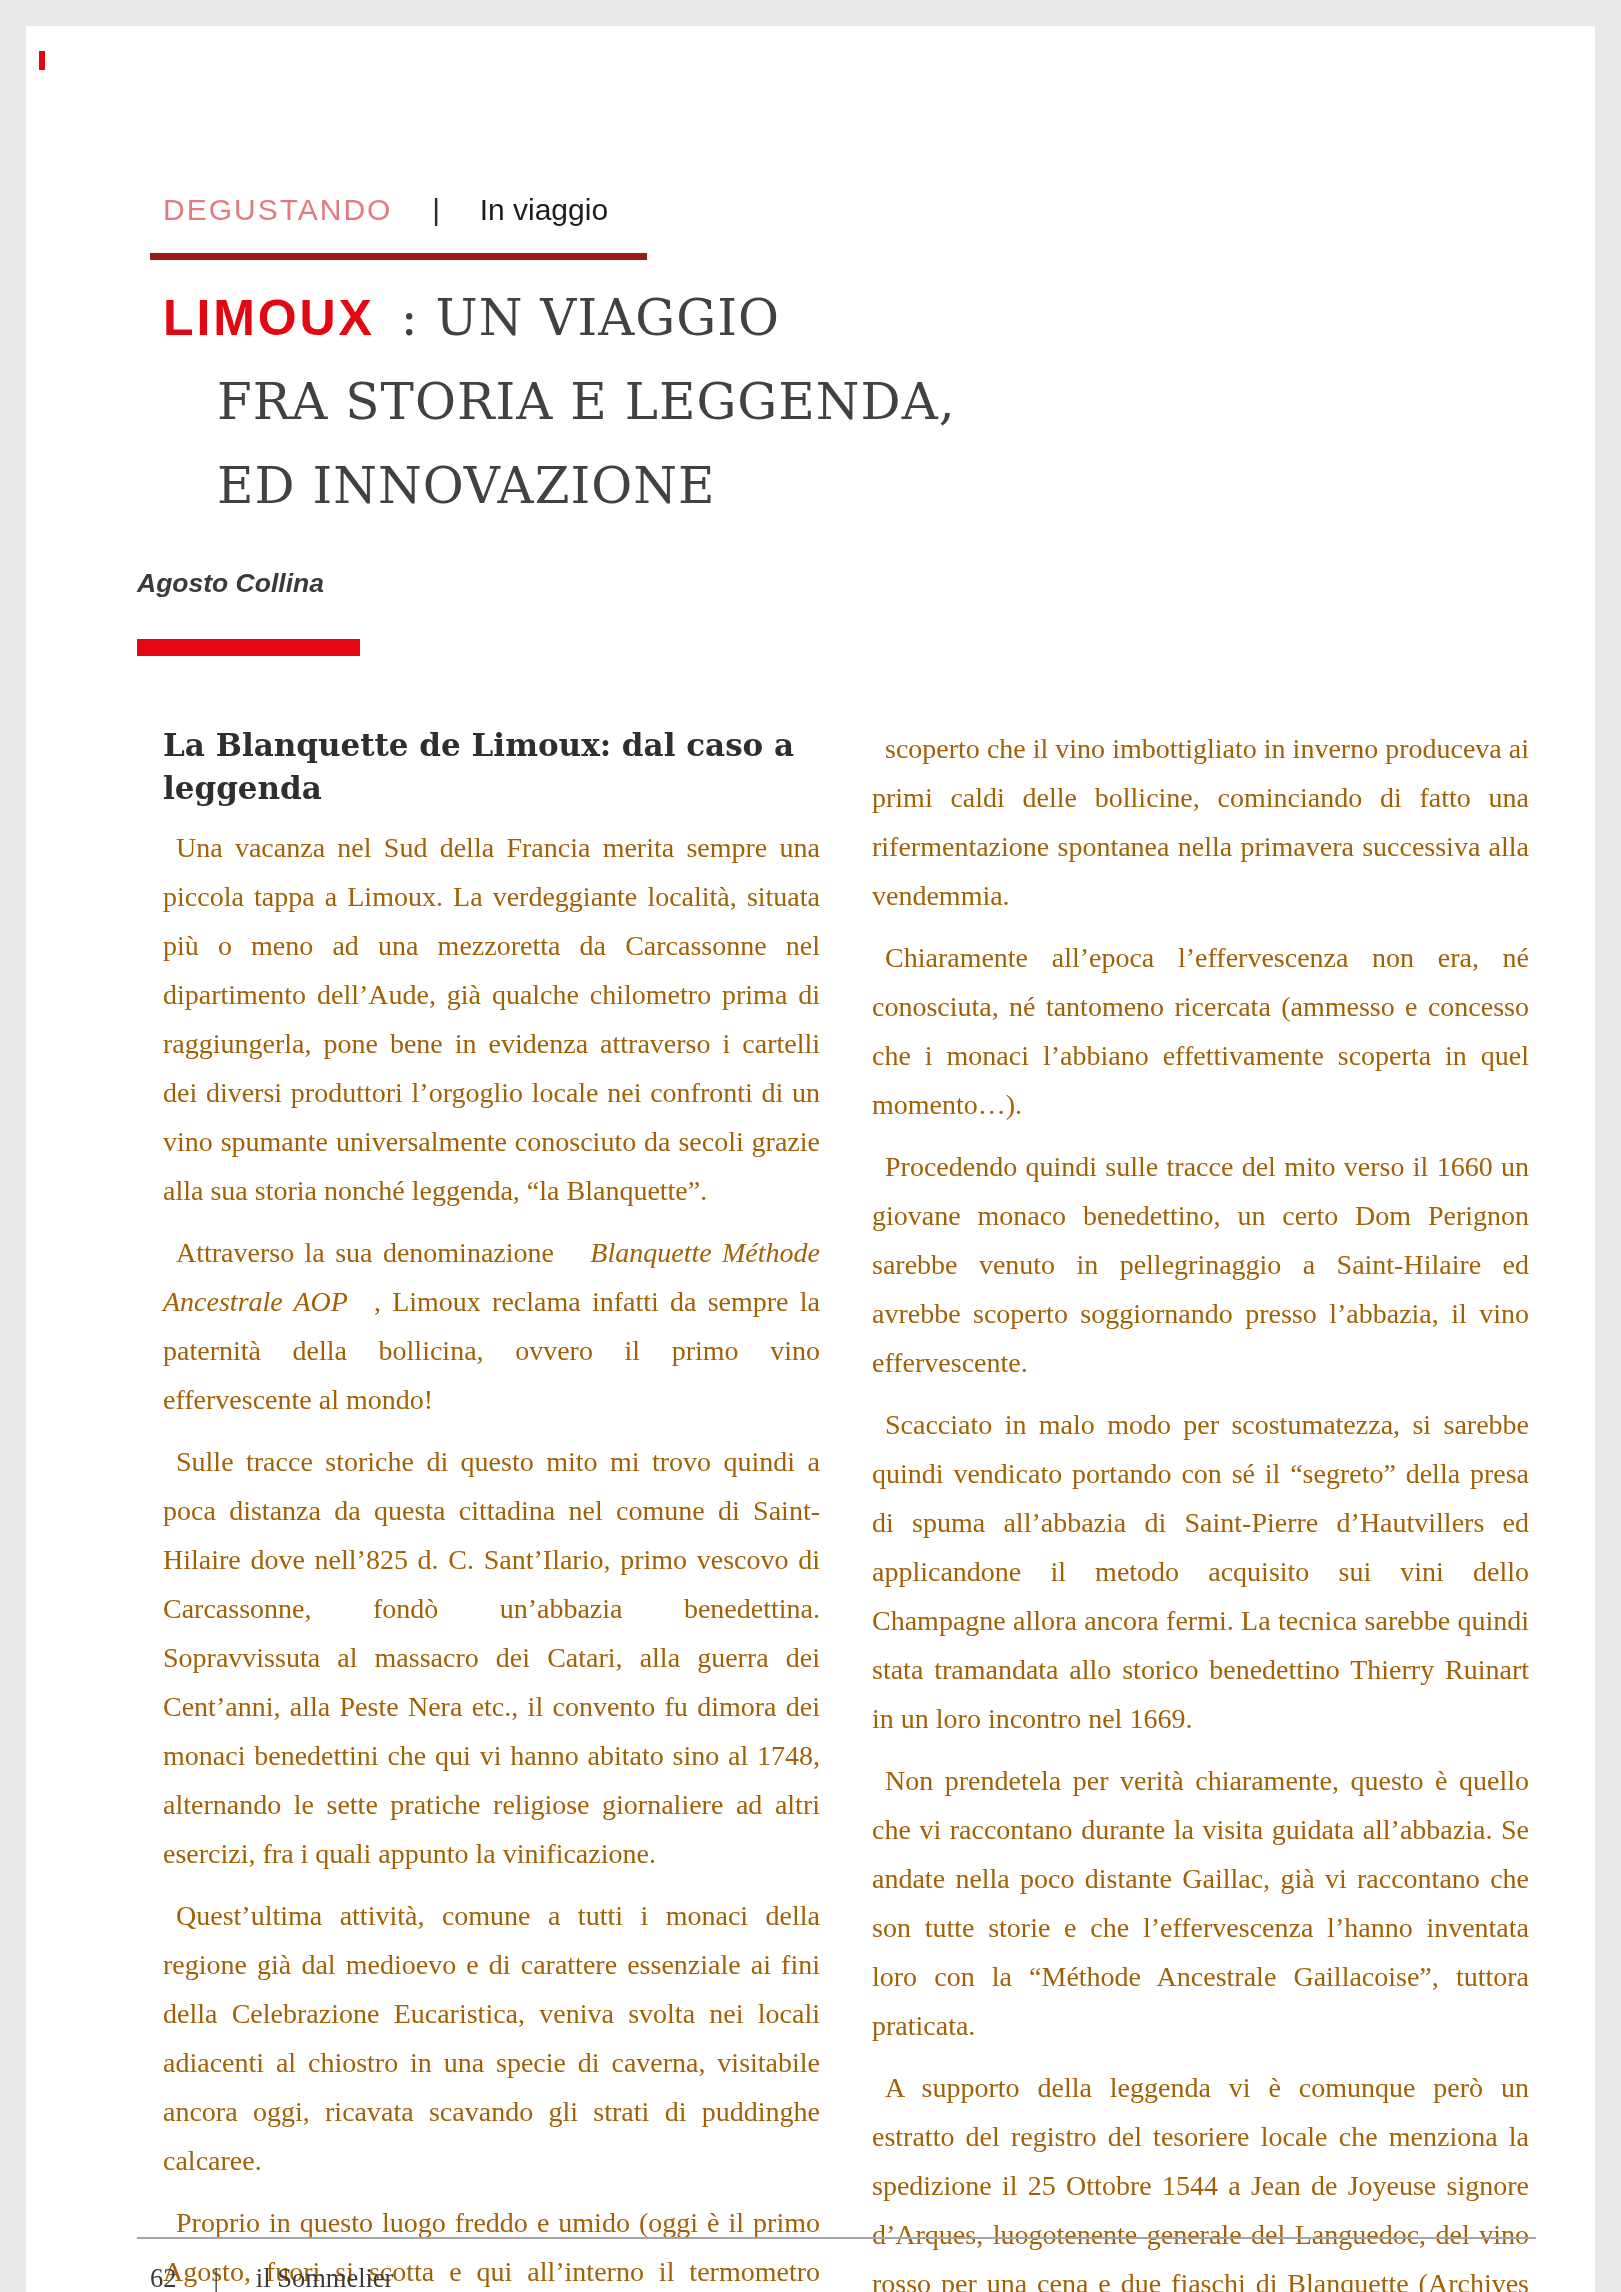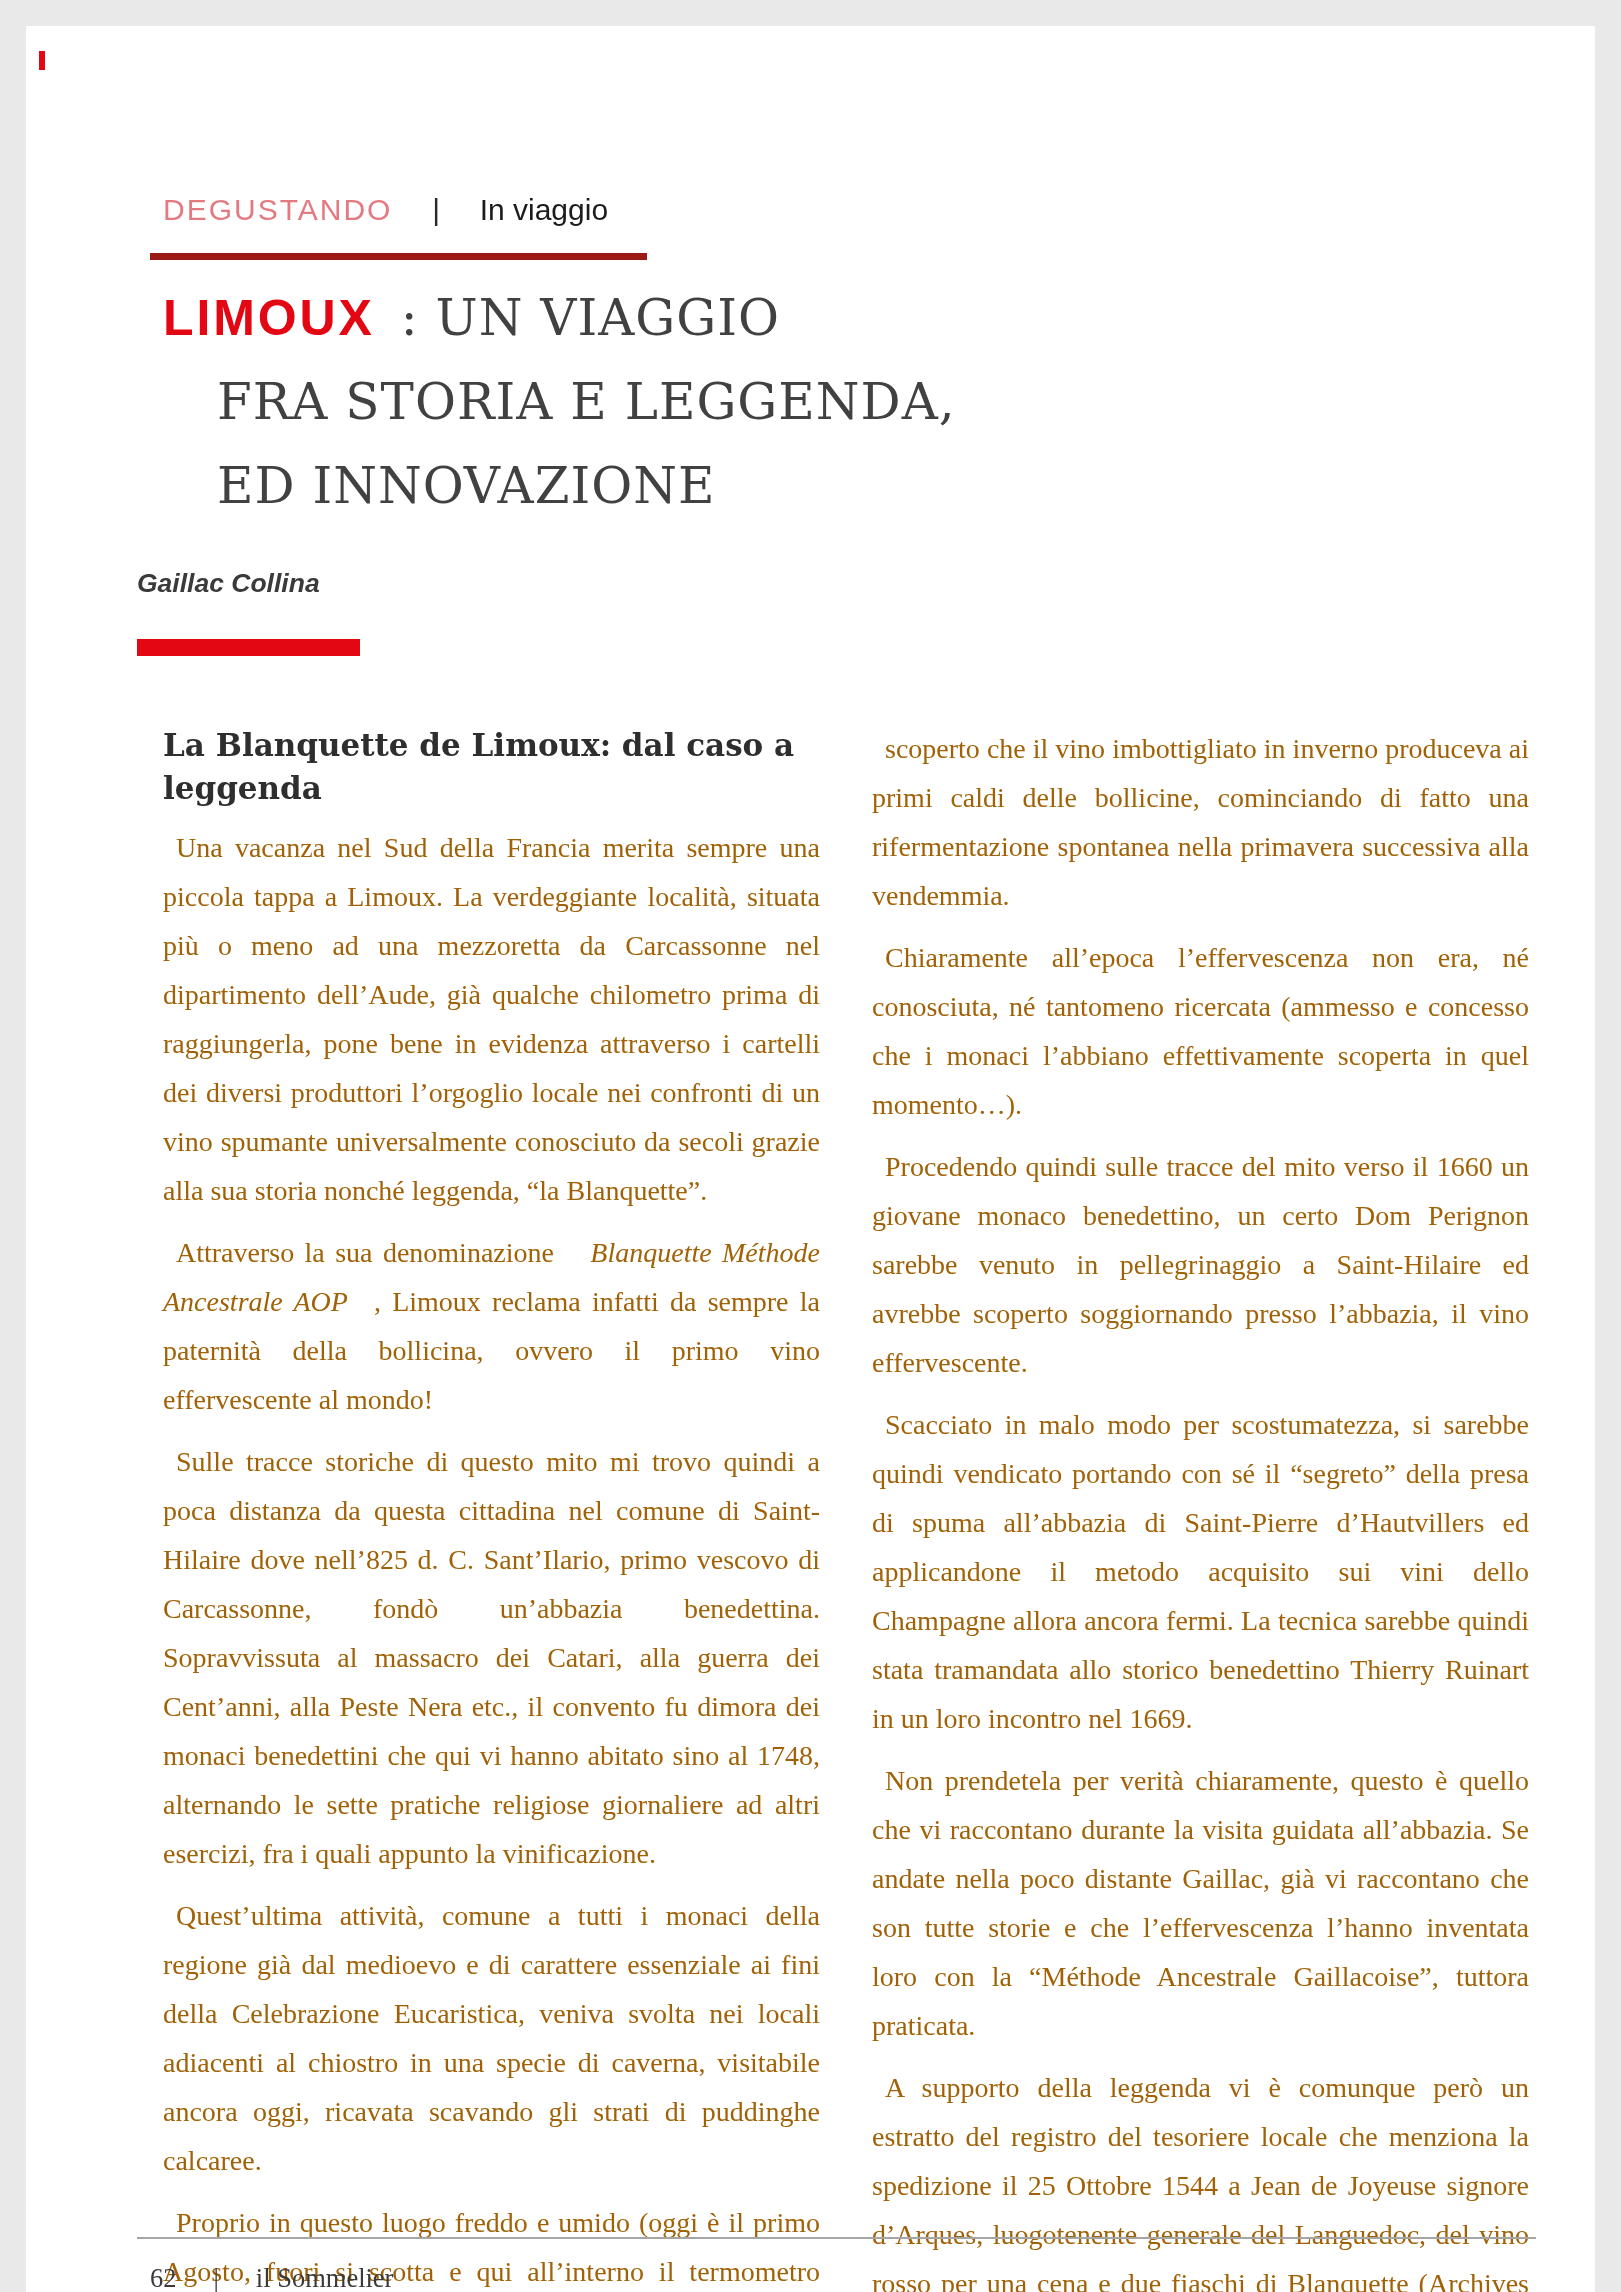--- a/index.html
+++ b/index.html
@@ -73,21 +73,21 @@
     </div>
     <div class="kicker-rule"></div>
   </header>
 
   <h1 class="title">
     <span class="tline"><span class="brand">LIMOUX</span><span>: UN VIAGGIO</span></span>
     <span class="tline indent">FRA STORIA E LEGGENDA,</span>
     <span class="tline indent">ED INNOVAZIONE</span>
   </h1>
 
-  <div class="author">Gaillac Collina</div>
+  <div class="author">Agosto Collina</div>
 
   <div class="red-bar"></div>
 
   <section class="article">
     <div class="col">
       <h2 class="heading">La Blanquette de Limoux: dal caso a leggenda</h2>
     <p><span>Una vacanza nel Sud della Francia merita sempre una piccola tappa a Limoux. La verdeggiante località, situata più o meno ad una mezzoretta da Carcassonne nel dipartimento dell’Aude, già qualche chilometro prima di raggiungerla, pone bene in evidenza attraverso i cartelli dei diversi produttori l’orgoglio locale nei confronti di un vino spumante universalmente conosciuto da secoli grazie alla sua storia nonché leggenda, “la Blanquette”.</span></p>
         <p><span>Attraverso la sua denominazione </span><em>Blanquette Méthode Ancestrale AOP</em><span>, Limoux reclama infatti da sempre la paternità della bollicina, ovvero il primo vino effervescente al mondo!</span></p>
         <p><span>Sulle tracce storiche di questo mito mi trovo quindi a poca distanza da questa cittadina nel comune di Saint-Hilaire dove nell’825 d. C. Sant’Ilario, primo vescovo di Carcassonne, fondò un’abbazia benedettina. Sopravvissuta al massacro dei Catari, alla guerra dei Cent’anni, alla Peste Nera etc., il convento fu dimora dei monaci benedettini che qui vi hanno abitato sino al 1748, alternando le sette pratiche religiose giornaliere ad altri esercizi, fra i quali appunto la vinificazione.</span></p>
         <p><span>Quest’ultima attività, comune a tutti i monaci della regione già dal medioevo e di carattere essenziale ai fini della Celebrazione Eucaristica, veniva svolta nei locali adiacenti al chiostro in una specie di caverna, visitabile ancora oggi, ricavata scavando gli strati di puddinghe calcaree.</span></p>

